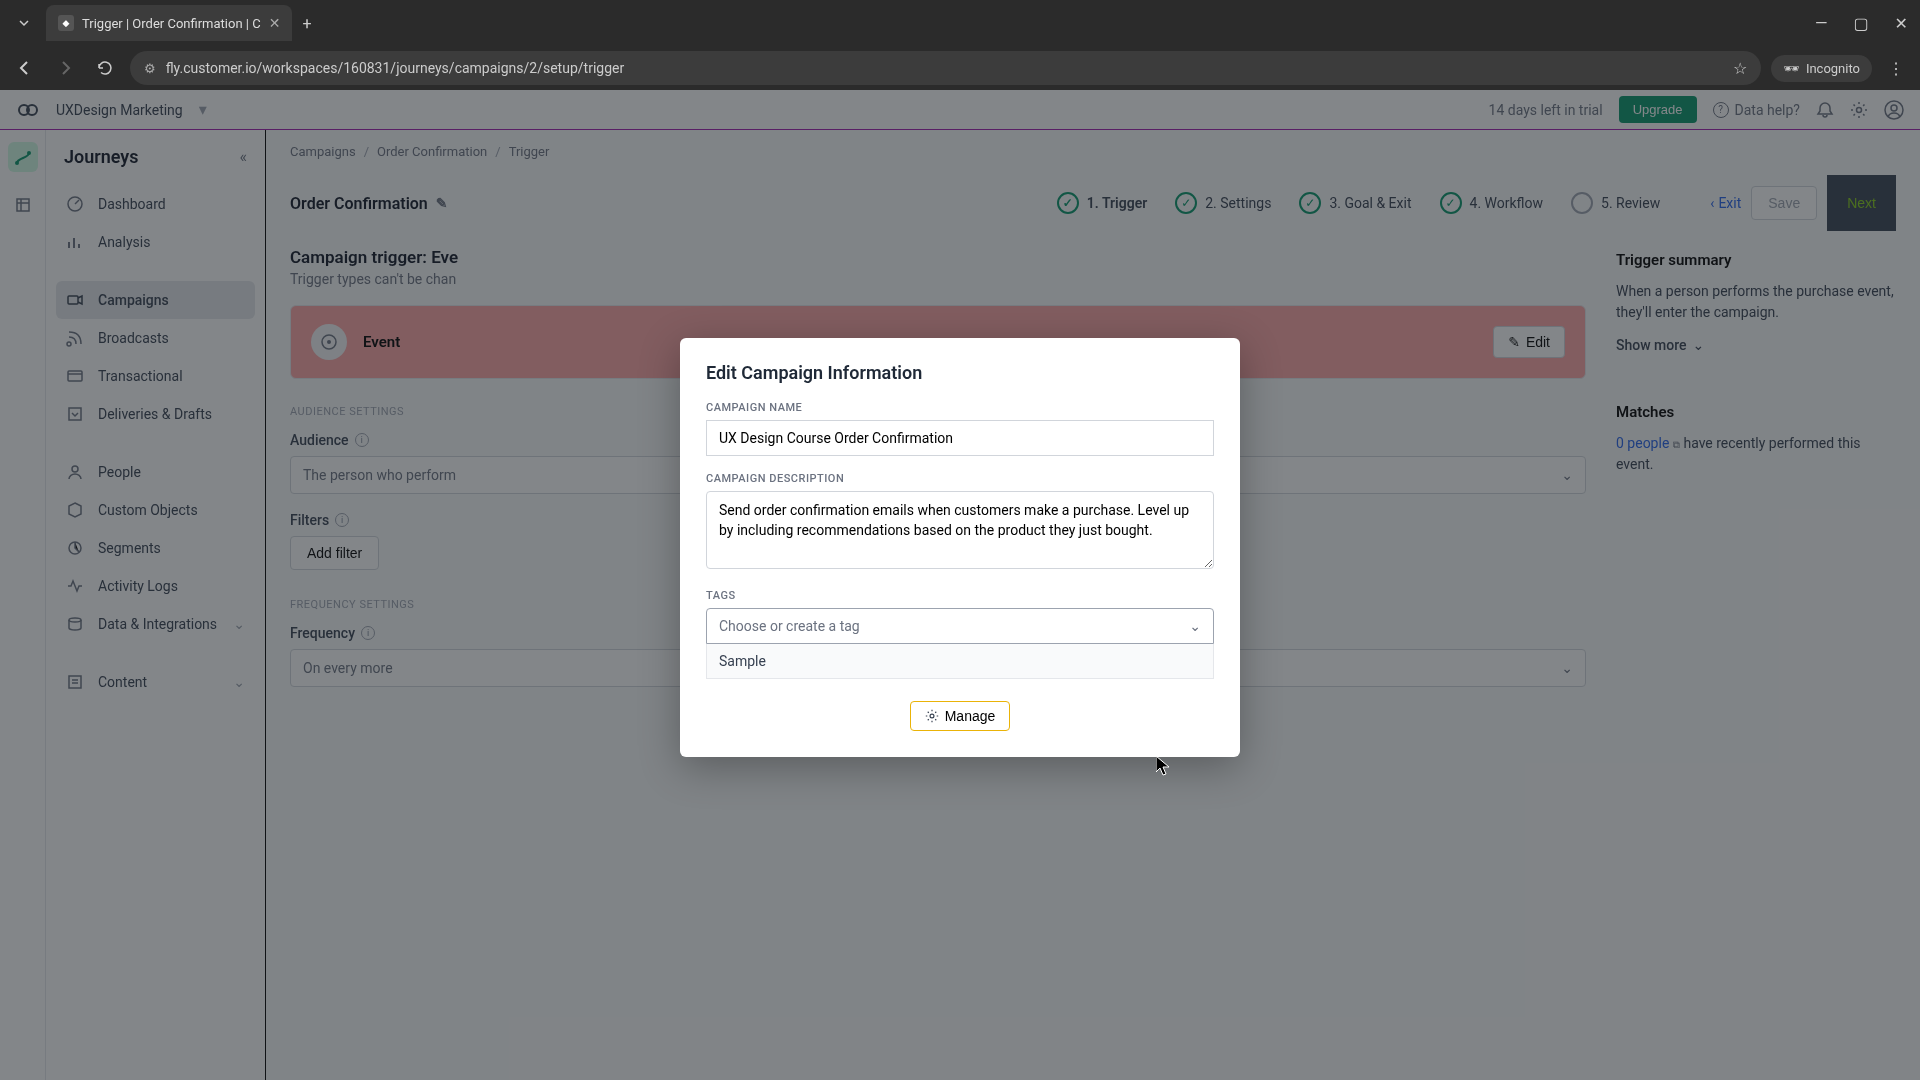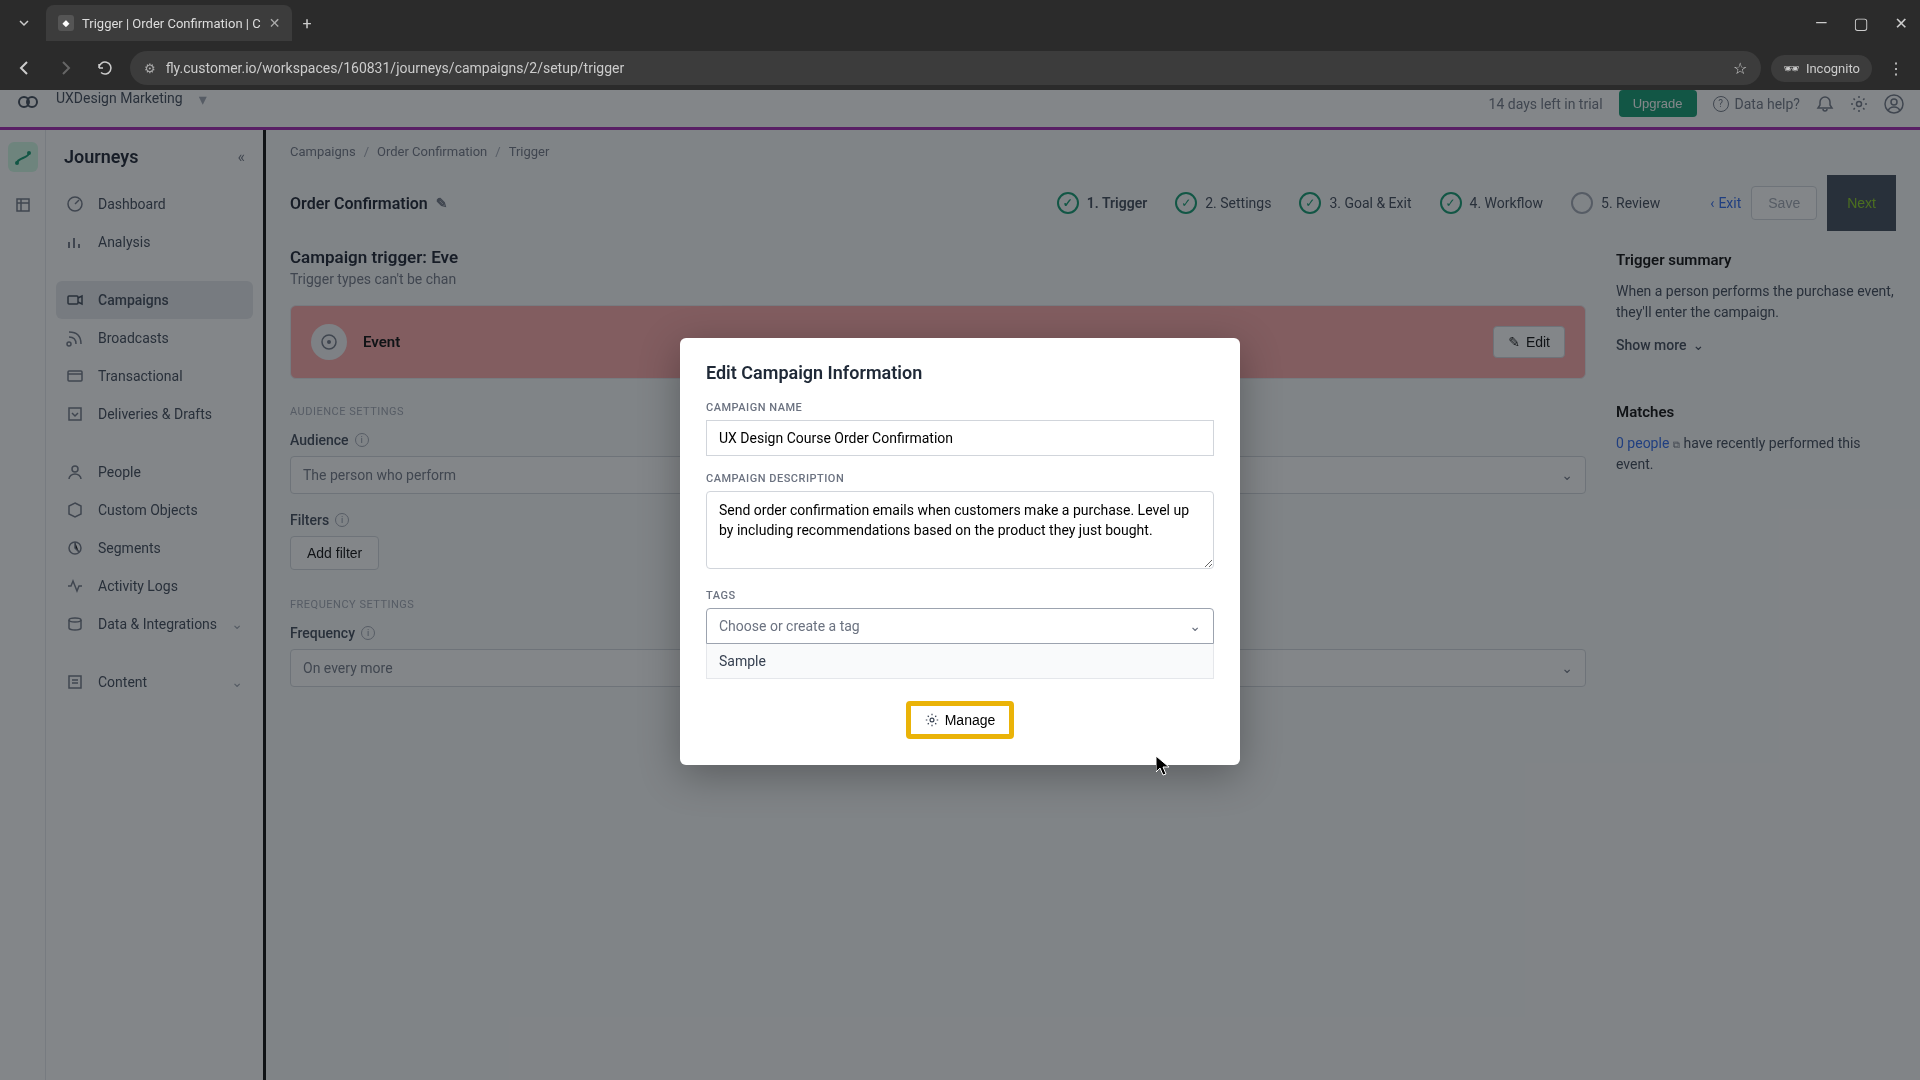--- a/index.html
+++ b/index.html
@@ -21,38 +21,38 @@
 .nav-btn.disabled { color: #666; }
 .url-bar { flex: 1; background: #3c3c3c; border-radius: 18px; height: 34px; display: flex; align-items: center; padding: 0 14px; gap: 10px; }
 .url-text { color: #ccc; font-size: 14px; flex: 1; }
 .incognito-badge { display: flex; align-items: center; gap: 6px; background: #3c3c3c; padding: 6px 12px; border-radius: 18px; color: #ccc; font-size: 13px; }
 .menu-dots-vert { color: #ccc; padding: 6px; cursor: pointer; }
 
 
 .app-container { position: relative; background: #f9fafb; height: calc(1080px - 90px); }
 .app-overlay { position: absolute; inset: 0; background: rgba(30,35,40,0.55); z-index: 10; }
 
-.app-topbar { height: 40px; background: #fff; border-bottom: 3px solid #a21caf; display: flex; align-items: flex-start; padding: 0 16px; gap: 16px; position: relative; z-index: 1; }
+.app-topbar { height: 40px; background: #fff; border-bottom: 1px solid #a21caf; display: flex; align-items: center; padding: 0 16px; gap: 16px; position: relative; z-index: 1; }
 .logo { width: 24px; height: 24px; display: flex; align-items: center; justify-content: center; }
 .workspace-name { font-size: 14px; color: #374151; }
 .workspace-chevron { color: #9ca3af; }
 .topbar-right { margin-left: auto; display: flex; align-items: center; gap: 16px; color: #6b7280; font-size: 14px; }
 .upgrade-btn { background: #059669; color: #fff; padding: 6px 14px; border-radius: 4px; font-size: 13px; border: none; cursor: pointer; }
 .need-help { display: flex; align-items: center; gap: 6px; cursor: pointer; }
 .topbar-icon { cursor: pointer; color: #6b7280; }
 
 .app-body { display: flex; height: calc(100% - 40px); position: relative; z-index: 1; }
 
 
 .left-rail { width: 46px; background: #fff; border-right: 1px solid #e5e7eb; display: flex; flex-direction: column; align-items: center; padding-top: 12px; gap: 18px; }
 .rail-icon { width: 30px; height: 30px; display: flex; align-items: center; justify-content: center; color: #6b7280; cursor: pointer; border-radius: 6px; }
 .rail-icon.active { background: #d1fae5; color: #059669; }
 
 
-.sidebar { width: 220px; background: #fff; border-right: 3px solid #000000; padding: 16px 10px; }
+.sidebar { width: 220px; background: #fff; border-right: 1px solid #000000; padding: 16px 10px; }
 .sidebar-header { display: flex; align-items: center; justify-content: space-between; padding: 0 8px 18px 8px; }
 .sidebar-title { font-size: 18px; font-weight: 600; color: #111827; }
 .collapse-btn { color: #6b7280; cursor: pointer; }
 .sidebar-item { display: flex; align-items: center; gap: 12px; padding: 10px 10px; border-radius: 6px; color: #374151; font-size: 14px; cursor: pointer; }
 .sidebar-item.active { background: #e5e7eb; font-weight: 500; }
 .sidebar-item .icon { width: 20px; color: #6b7280; display: flex; }
 .sidebar-sep { height: 20px; }
 
 
 .main { flex: 1; overflow: auto; }
@@ -100,21 +100,21 @@
 .ext-icon { font-size: 10px; color: #6b7280; }
 
 
 .modal { position: absolute; left: 50%; top: 248px; transform: translateX(-50%); width: 560px; background: #fff; border-radius: 6px; z-index: 20; box-shadow: 0 10px 40px rgba(0,0,0,0.3); padding: 24px 26px 26px; }
 .modal-title { font-size: 18px; font-weight: 600; color: #1f2937; margin-bottom: 18px; }
 .modal-label { font-size: 11px; letter-spacing: 0.5px; color: #6b7280; margin-bottom: 6px; font-weight: 500; }
 .modal-input { width: 100%; border: 1px solid #d1d5db; border-radius: 0; padding: 9px 12px; font-size: 14px; margin-bottom: 16px; font-family: inherit; }
 .modal-textarea { width: 100%; border: 1px solid #d1d5db; border-radius: 4px; padding: 9px 12px; font-size: 14px; margin-bottom: 16px; font-family: inherit; height: 78px; resize: vertical; line-height: 1.4; }
 .tag-select { width: 100%; border: 1px solid #9ca3af; border-radius: 4px 4px 0 0; padding: 9px 12px; font-size: 14px; color: #6b7280; display: flex; justify-content: space-between; align-items: center; cursor: pointer; }
 .tag-dropdown { border: 1px solid #e5e7eb; border-top: none; background: #f9fafb; padding: 9px 12px; font-size: 14px; color: #374151; cursor: pointer; }
-.manage-btn { display: flex; align-items: center; gap: 6px; border: 5px solid #eab308; background: #fff; padding: 6px 14px; border-radius: 4px; cursor: pointer; font-size: 14px; margin: 22px auto 0; }
+.manage-btn { display: flex; align-items: center; gap: 6px; border: 1px solid #eab308; background: #fff; padding: 6px 14px; border-radius: 4px; cursor: pointer; font-size: 14px; margin: 22px auto 0; }
 .cursor { position: absolute; z-index: 30; pointer-events: none; }
 
 
 svg { display: block; }
 </style>
 </head>
 <body>
 
 <div class="browser-chrome">
   <div class="tab-dropdown">

